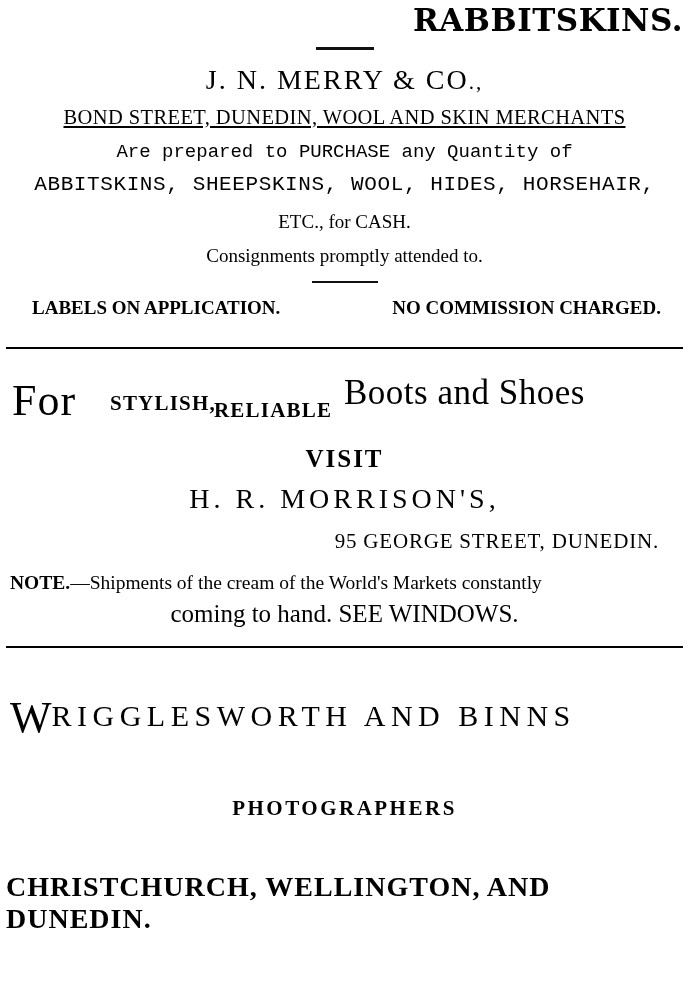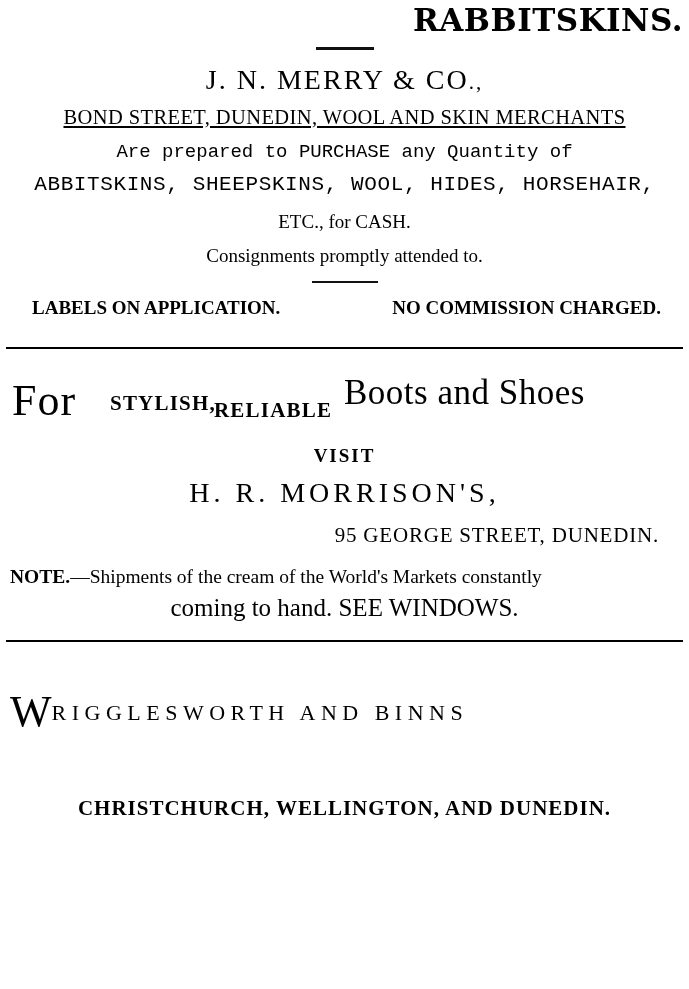--- a/index.html
+++ b/index.html
@@ -146,21 +146,21 @@
   }
   .bs-boots {
     position: absolute;
     left: 338px;
     top: 8px;
     font-size: 35px;
     letter-spacing: 0.5px;
   }
   .bs-visit {
     text-align: center;
-    font-size: 19px;
+    font-size: 25px;
     letter-spacing: 2px;
     font-weight: bold;
     margin: 16px 0 10px 0;
   }
   .bs-name {
     text-align: center;
     font-size: 28px;
     letter-spacing: 4px;
     margin: 8px 0 14px 0;
   }
@@ -195,39 +195,38 @@
     margin-top: 48px;
     padding-left: 4px;
   }
   .ph-w {
     font-size: 44px;
     line-height: 1;
     vertical-align: -6px;
     letter-spacing: 0;
   }
   .ph-rest {
-    font-size: 22px;
+    font-size: 30px;
     letter-spacing: 5.5px;
   }
   .ph-role {
     text-align: center;
     font-size: 21px;
     font-weight: bold;
     letter-spacing: 2.5px;
     margin: 44px 0 0 0;
   }
   .ph-gov {
     text-align: center;
     font-size: 20px;
     letter-spacing: 0.6px;
     margin: 46px 0 0 0;
   }
   .ph-cities {
-    text-align: center;
-    font-size: 21px;
+    font-size: 28px;
     font-weight: bold;
     letter-spacing: 1px;
     margin: 50px 0 0 0;
   }
 </style>
 </head>
 <body>
 
 <div class="page">
 
@@ -288,18 +287,19 @@
 
     <div class="divider"></div>
   </section>
 
   <section class="ad" id="ad-photographers">
 
     <div class="ph-headline">
       <span class="ph-w">W</span><span class="ph-rest">RIGGLESWORTH  AND  BINNS</span>
     </div>
 
+    <div class="ph-role">PHOTOGRAPHERS</div>
 
 
     <div class="ph-cities">CHRISTCHURCH, WELLINGTON, AND DUNEDIN.</div>
   </section>
 
 </div>
 
 </body></html>

